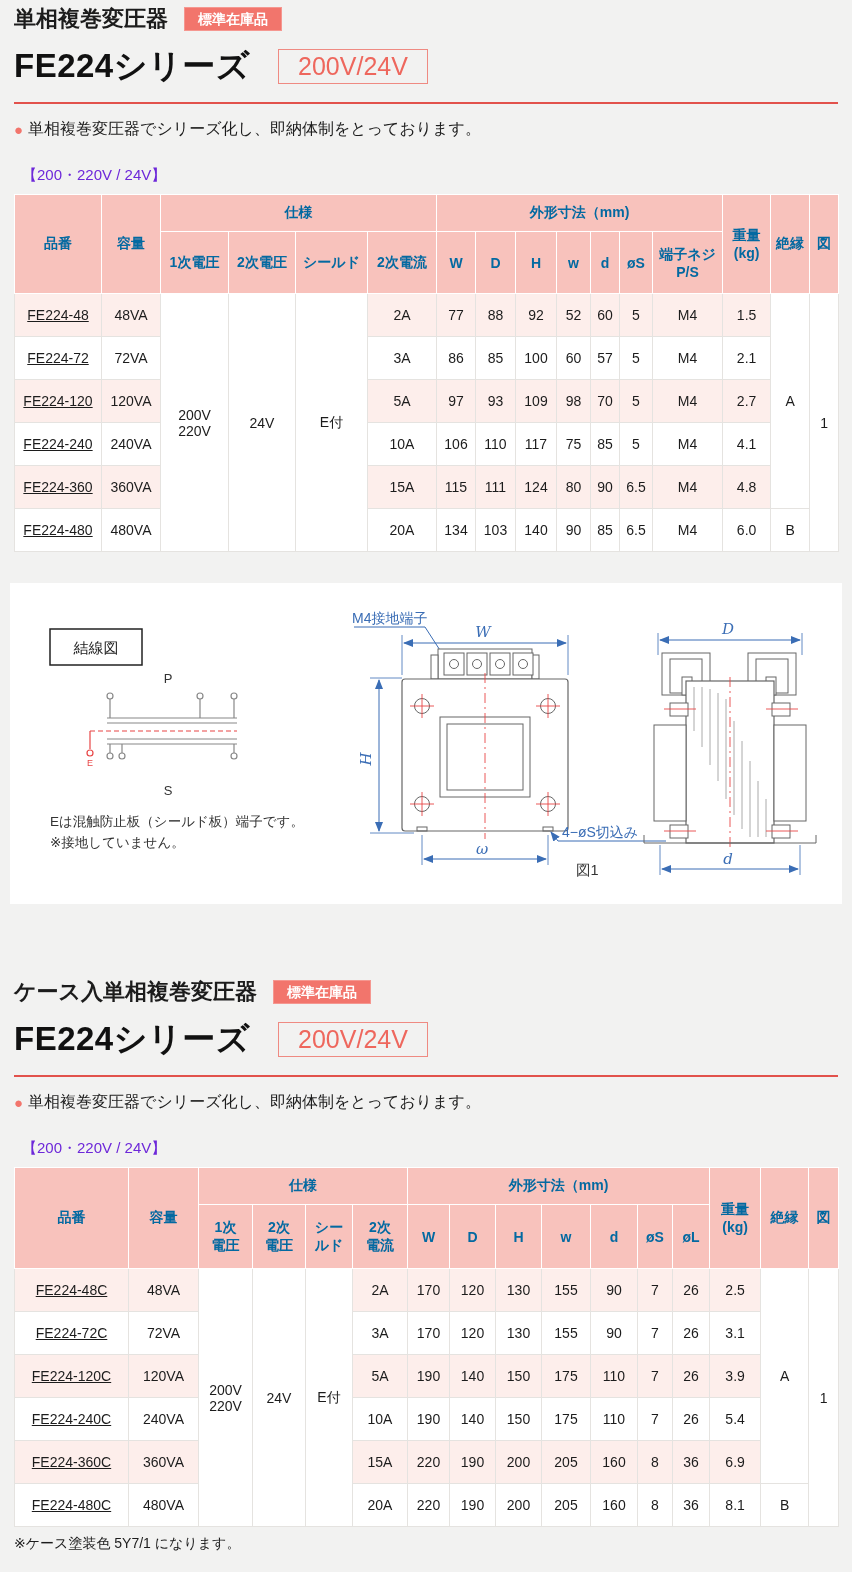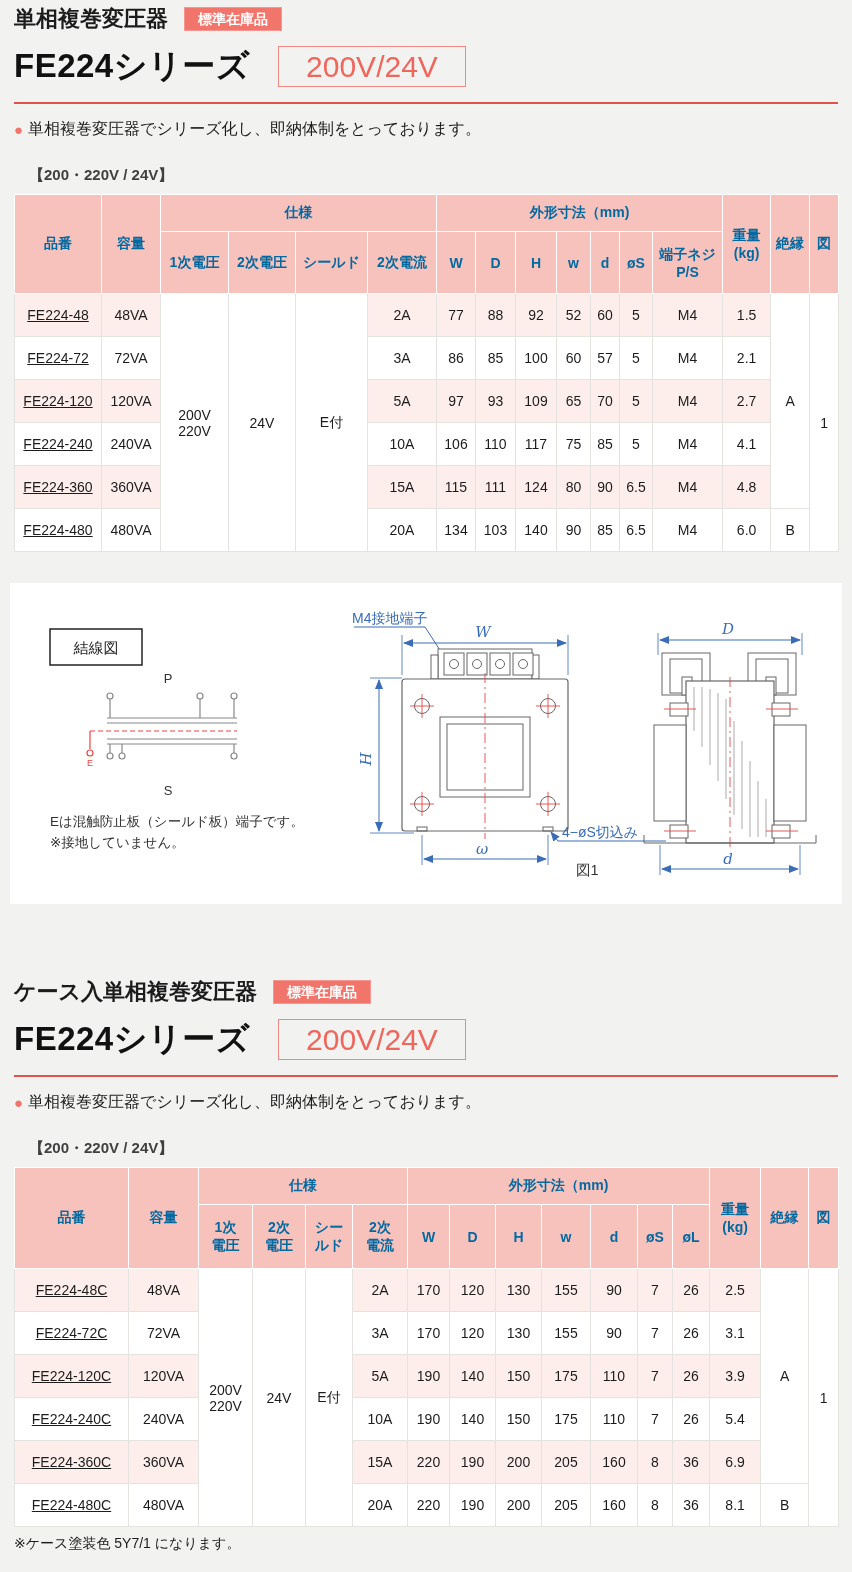--- a/index.html
+++ b/index.html
@@ -15,27 +15,27 @@
   
   .title-row { display:flex; align-items:center; gap:16px; margin-top:2px; }
   .sec-title { font-size:22px; font-weight:700; margin:0; color:#1c1c1c; }
   .badge {
     background:#f2756c; color:#fff; font-size:14px; font-weight:700;
     padding:3px 13px; line-height:1.2; border:1px solid #f59790;
   }
   .series-row { display:flex; align-items:center; gap:28px; margin-top:10px; }
   .series { font-size:33px; font-weight:700; margin:0; color:#111; letter-spacing:.5px; }
   .voltage-box {
-    border:1.5px solid #ef8a82; color:#ee675d; font-size:30px;
-    padding:1px 27px; line-height:1.25;
+    border:1.5px solid #ef8a82; color:#ee675d; font-size:25px;
+    padding:1px 19px; line-height:1.25;
   }
   .accent-hr { border:none; border-top:2px solid #e2524c; margin:13px 0 0; }
   .desc { font-size:16px; margin:15px 0 26px; display:flex; align-items:center; gap:5px; color:#1d1d1d; }
   .bullet { color:#f2756c; font-size:15px; line-height:1; }
-  .tbl-caption { font-size:15px; font-weight:700; margin:0 15px 9px; color:#404040; }
+  .tbl-caption { font-size:15px; font-weight:400; margin:0 8px 9px; color:#6d28d9; }
 
   
   table.spec {
     border-collapse:collapse; table-layout:fixed; width:824px;
     font-size:14px; background:#fff; border:1px solid #d8d6d3;
   }
   table.spec th {
     background:#f8c2bc; border:1px solid #ffffff; font-weight:700;
     text-align:center; vertical-align:middle; padding:2px 1px; color:#0369a1;
   }
@@ -161,21 +161,21 @@
           <td>M4</td>
           <td>2.1</td>
         </tr>
         <tr class="stripe">
           <td><a class="part" href="#">FE224-120</a></td>
           <td>120VA</td>
           <td>5A</td>
           <td>97</td>
           <td>93</td>
           <td>109</td>
-          <td>65</td>
+          <td>98</td>
           <td>70</td>
           <td>5</td>
           <td>M4</td>
           <td>2.7</td>
         </tr>
         <tr>
           <td><a class="part" href="#">FE224-240</a></td>
           <td>240VA</td>
           <td>10A</td>
           <td>106</td>

